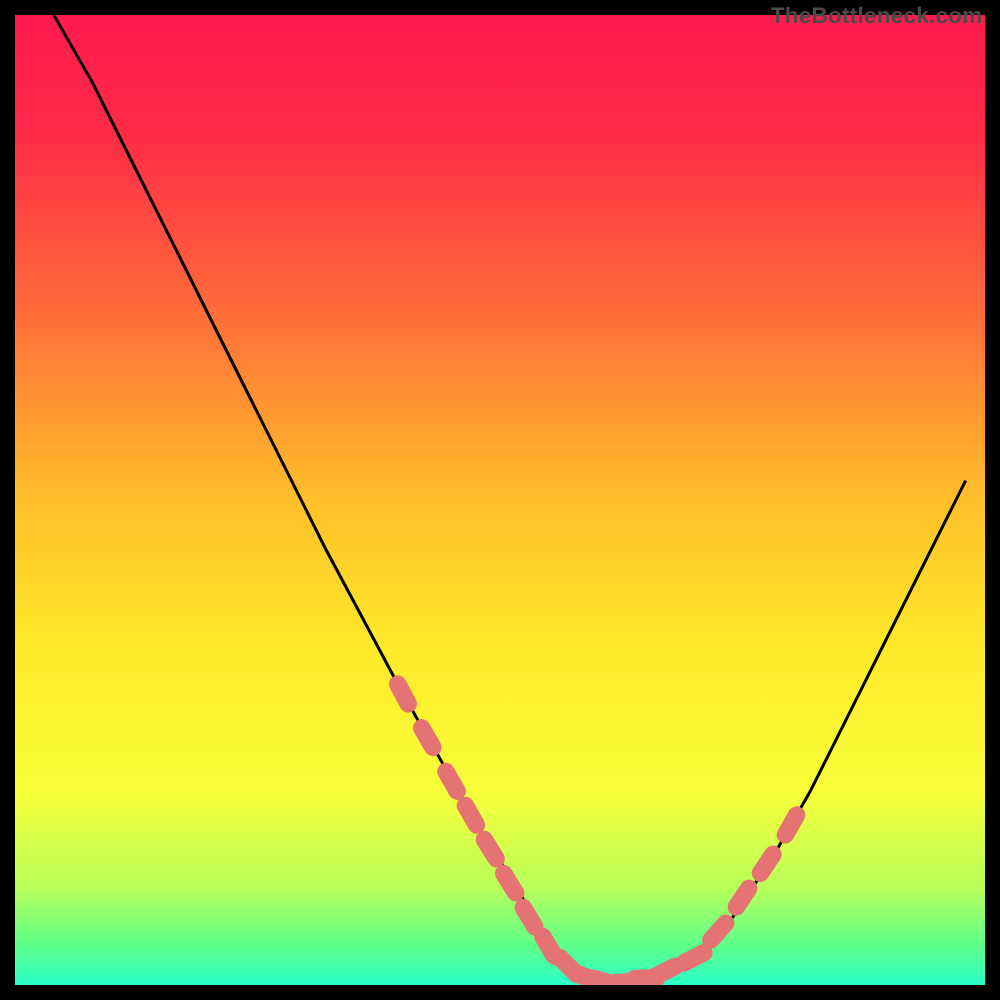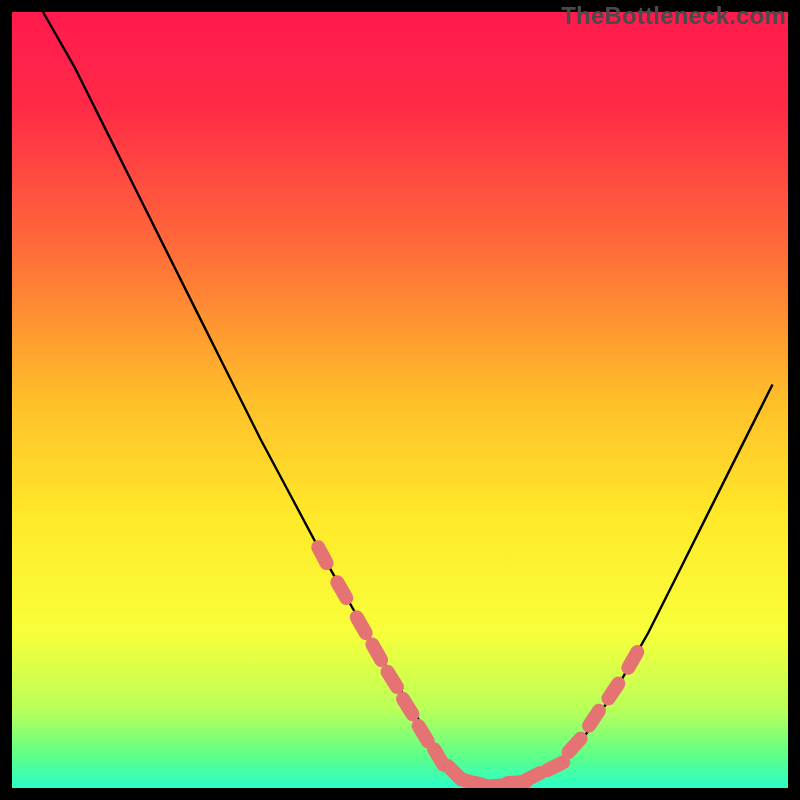--- a/index.html
+++ b/index.html
@@ -24,21 +24,21 @@
     left: 0;
     top: 0;
     width: 776px;
     height: 776px;
   }
   .watermark {
     position: absolute;
     top: 2px;
     right: 14px;
     color: #4a4a4a;
-    font-size: 24px;
+    font-size: 18px;
     font-weight: 600;
     letter-spacing: 0.2px;
     z-index: 20;
   }
   svg { display: block; }
 </style>
 </head>
 <body>
 
 <div class="frame">

